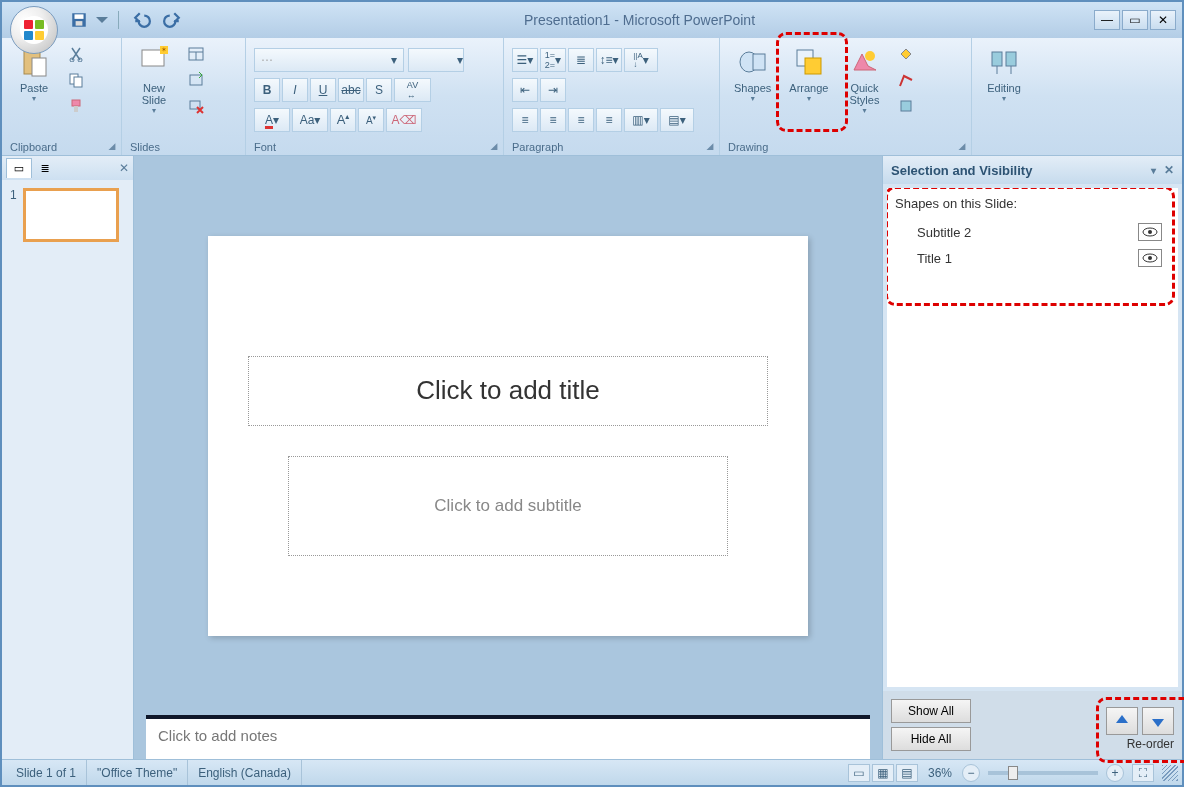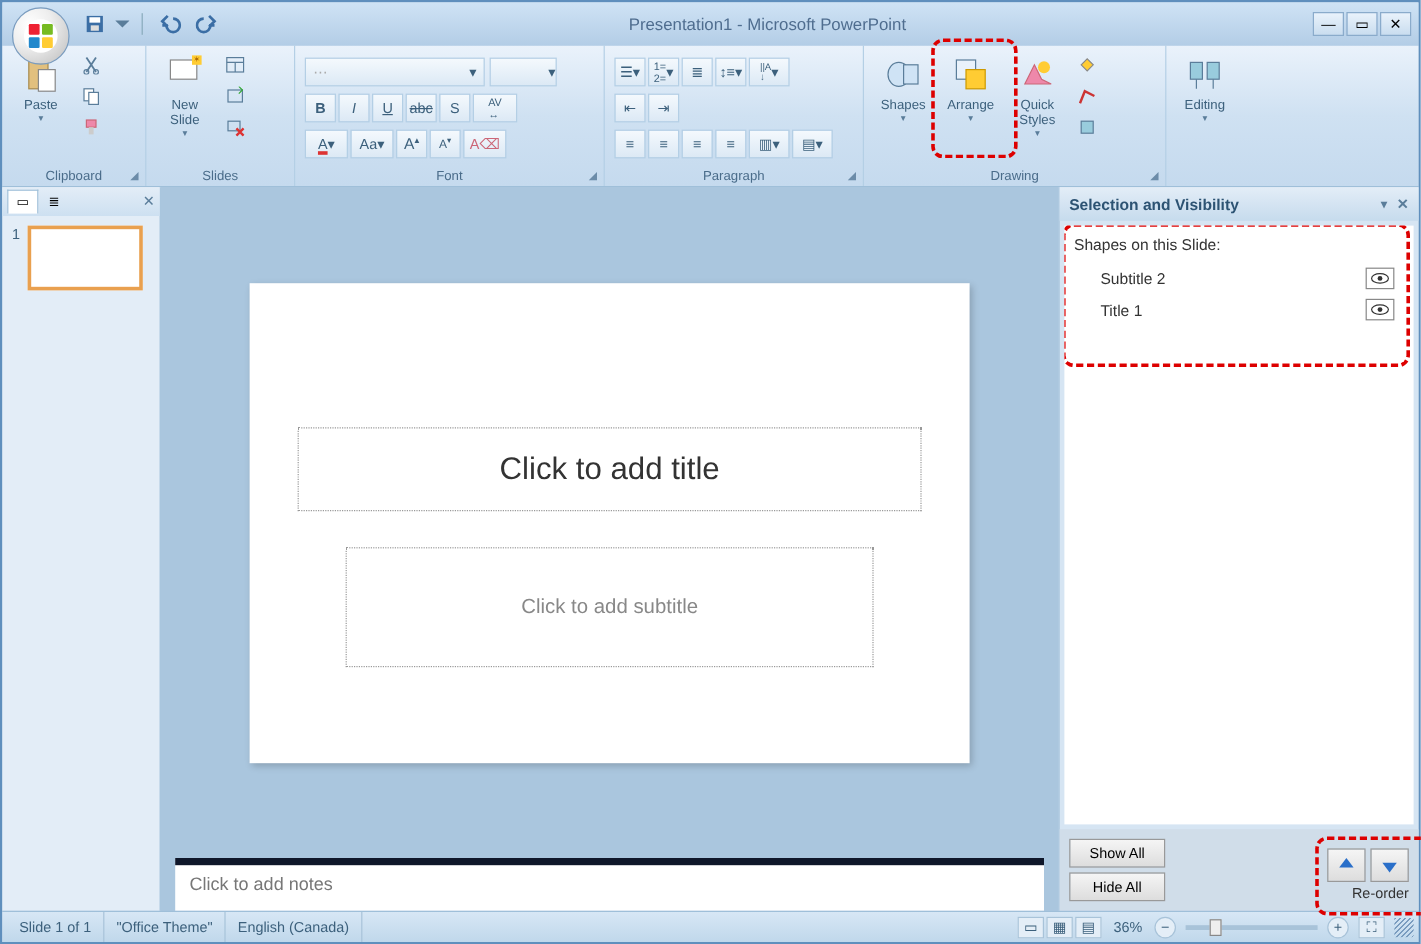--- a/index.html
+++ b/index.html
@@ -69,21 +69,21 @@
   display: flex;
 }
 .group {
   border-right: 1px solid #b4cfe5;
   display: flex; flex-direction: column;
   position: relative;
   padding: 4px 8px 0 8px;
 }
 .group-content { flex: 1; display: flex; gap: 6px; align-items: flex-start; }
 .group-label {
-  text-align: center; font-size: 11px; color: #4a6c8a;
+  font-size: 11px; color: #4a6c8a;
   padding: 2px 0;
 }
 .dialog-launcher {
   position: absolute; right: 2px; bottom: 2px;
   width: 14px; height: 14px;
   display: flex; align-items: center; justify-content: center;
   font-size: 9px; color: #6c8ca9;
 }
 .big-btn {
   display: flex; flex-direction: column; align-items: center; justify-content: center;
@@ -151,21 +151,21 @@
   position: relative;
 }
 .placeholder {
   position: absolute; border: 1.5px dotted #999;
   display: flex; align-items: center; justify-content: center;
   font-size: 22px; color: #555;
 }
 .ph-title { left: 40px; top: 120px; width: 520px; height: 70px; font-size: 26px; color: #333; }
 .ph-subtitle { left: 80px; top: 220px; width: 440px; height: 100px; font-size: 17px; color: #888; }
 .notes {
-  height: 44px; background: #fff; border-top: 6px solid #0f172a;
+  height: 44px; background: #fff; border-top: 4px solid #0f172a;
   margin: 0 12px; padding: 8px 12px;
   color: #777; font-size: 15px;
 }
 .right-panel {
   width: 300px; background: #d6e5f3;
   border-left: 1px solid #9fbfd9;
   display: flex; flex-direction: column;
 }
 .rp-header {
   height: 28px; background: linear-gradient(to bottom, #e3edf7, #c6dbed);

